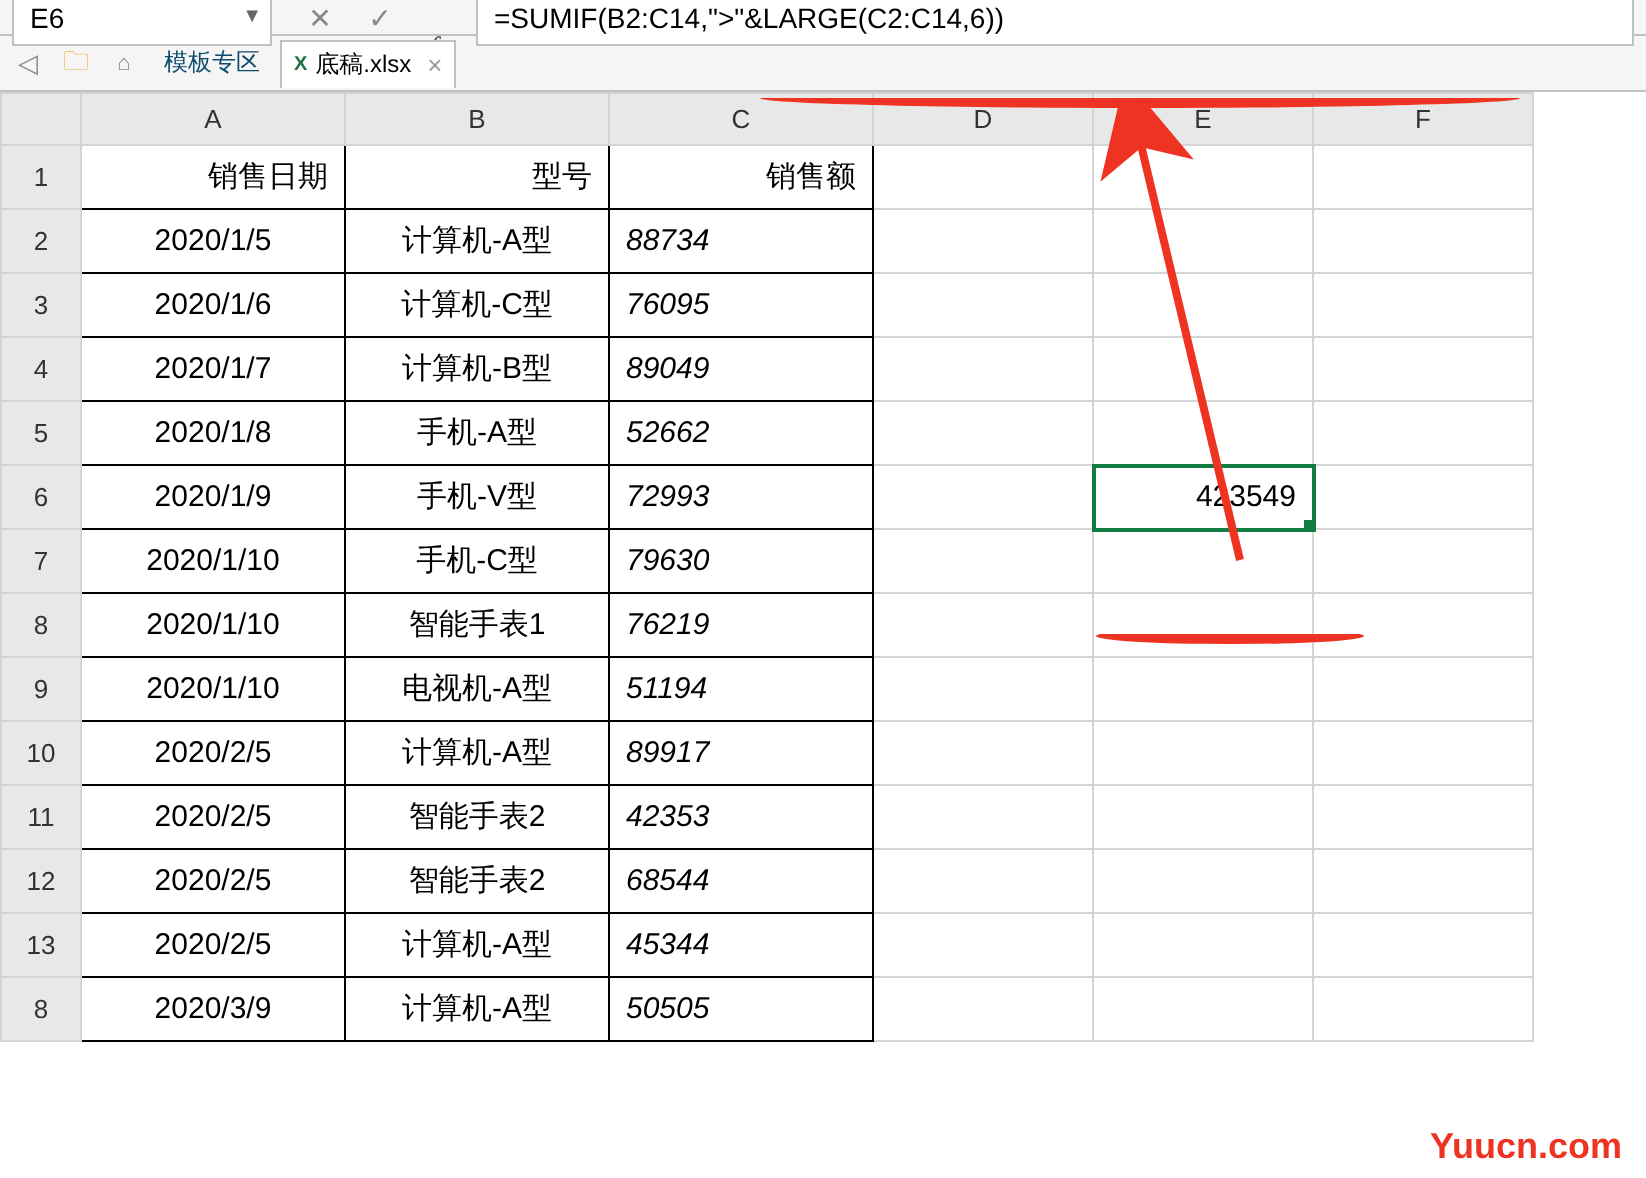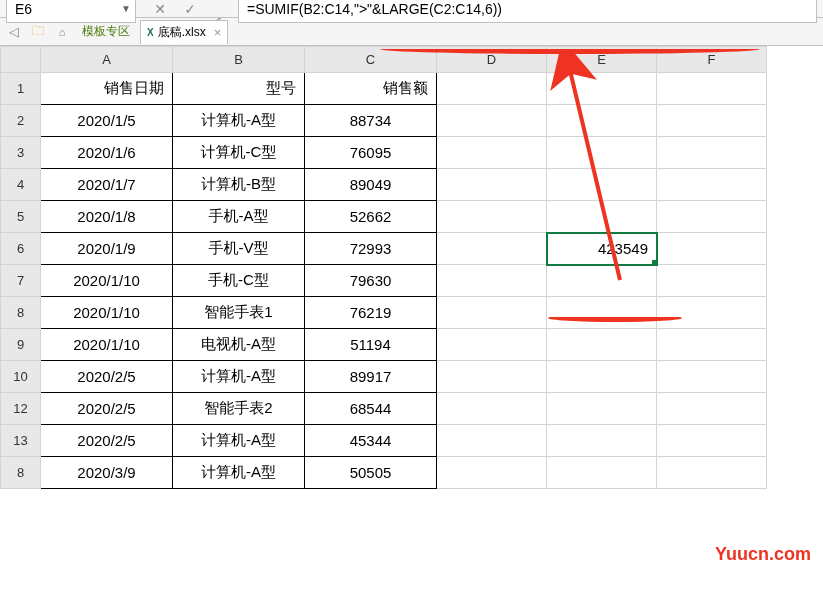--- a/index.html
+++ b/index.html
@@ -10,52 +10,52 @@
     .name-box-dd { margin-left: auto; margin-right: 4px; color: #666; font-size: 10px; }
     .fb-icons { display: flex; align-items: center; gap: 2px; padding: 0 4px; }
     .fb-icon { width: 28px; height: 28px; display: flex; align-items: center; justify-content: center; color: #888; font-size: 14px; cursor: pointer; }
     .fx { font-style: italic; font-family: serif; color: #444; margin-top: 32px; }
     .formula-input { flex: 1; height: 28px; background: #fff; border: 1px solid #c0c0c0; padding-left: 8px; display: flex; align-items: center; font-size: 14px; margin-right: 6px; }
     
     .doc-tabs { height: 28px; background: #f5f5f5; border-bottom: 1px solid #c0c0c0; display: flex; align-items: center; padding-left: 4px; gap: 4px; }
     .dt-icon { width: 20px; height: 20px; display: flex; align-items: center; justify-content: center; font-size: 13px; color: #888; cursor: pointer; }
     .dt-folder { color: #f0b040; }
     .dt-home { font-size: 11px; color: #888; }
-    .dt-label { font-size: 12px; color: #4d7c0f; padding: 0 6px; }
+    .dt-label { font-size: 12px; color: #0c4a6e; padding: 0 6px; }
     .dt-tab { display: flex; align-items: center; height: 24px; padding: 0 6px; border: 1px solid #c0c0c0; border-bottom: none; background: #fff; font-size: 12px; gap: 4px; }
     .dt-tab .xl { color: #217346; font-weight: bold; font-size: 10px; }
     .dt-tab .close { color: #999; margin-left: 4px; font-size: 13px; cursor: pointer; }
     
     .grid-area { position: relative; }
     .grid { border-collapse: collapse; table-layout: fixed; }
     .grid th, .grid td { border: 1px solid #d4d4d4; overflow: hidden; white-space: nowrap; }
     .grid th { background: #e8e8e8; font-weight: normal; color: #333; font-size: 13px; text-align: center; }
     .col-h { height: 26px; }
     .row-h { width: 40px; text-align: center; }
     .corner { width: 40px; height: 26px; }
     .grid td { height: 32px; padding: 0 8px; font-size: 15px; background: #fff; }
     
     .data-cell { border: 1px solid #000 !important; text-align: center; }
-    .data-num { text-align: center; }
+    .data-num { text-align: left; font-style: italic; }
     .data-header { font-weight: normal; text-align: right; }
     
     .c-A, .c-B, .c-C { width: 132px; }
     .c-D, .c-E, .c-F { width: 110px; }
     
     .active-cell { outline: 2px solid #107c41; outline-offset: -1px; position: relative; text-align: right; padding-right: 8px; }
     .fill-handle { position: absolute; width: 7px; height: 7px; background: #107c41; bottom: -3px; right: -3px; }
     
     
     .marker { position: absolute; pointer-events: none; }
     .underline1 { left: 380px; top: 44px; width: 380px; height: 10px; border-bottom: 5px solid #e32; border-radius: 50%; }
     .underline2 { left: 548px; top: 314px; width: 134px; height: 8px; border-bottom: 5px solid #e32; border-radius: 50%; }
     
     .arrow-svg { position: absolute; left: 400px; top: 50px; pointer-events: none; }
     
-    .watermark { position: absolute; right: 12px; bottom: 24px; color: #e32; font-size: 18px; font-weight: bold; }
+    .watermark { position: absolute; right: 12px; bottom: 5px; color: #e32; font-size: 18px; font-weight: bold; }
   </style>
 </head>
 <body>
 
 <div class="formula-bar">
   <div class="name-box">
     <span>E6</span>
     <span class="name-box-dd">▼</span>
   </div>
   <div class="fb-icons">
@@ -176,20 +176,29 @@
   <tr>
     <th class="row-h">10</th>
     <td class="data-cell">2020/2/5</td>
     <td class="data-cell">计算机-A型</td>
     <td class="data-cell data-num">89917</td>
     <td></td>
           <td></td>
           <td></td>
   </tr>
   <tr>
+    <th class="row-h">11</th>
+    <td class="data-cell">2020/2/5</td>
+    <td class="data-cell">智能手表2</td>
+    <td class="data-cell data-num">42353</td>
+    <td></td>
+          <td></td>
+          <td></td>
+  </tr>
+  <tr>
     <th class="row-h">12</th>
     <td class="data-cell">2020/2/5</td>
     <td class="data-cell">智能手表2</td>
     <td class="data-cell data-num">68544</td>
     <td></td>
           <td></td>
           <td></td>
   </tr>
   <tr>
     <th class="row-h">13</th>

